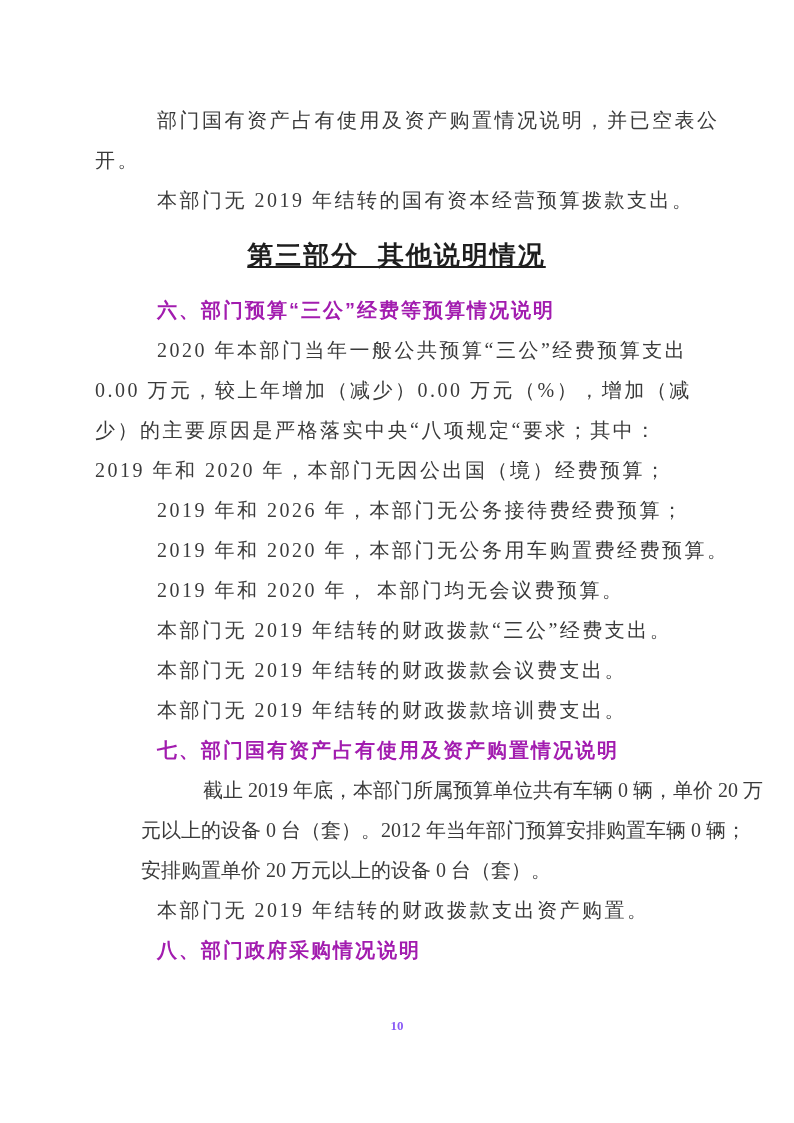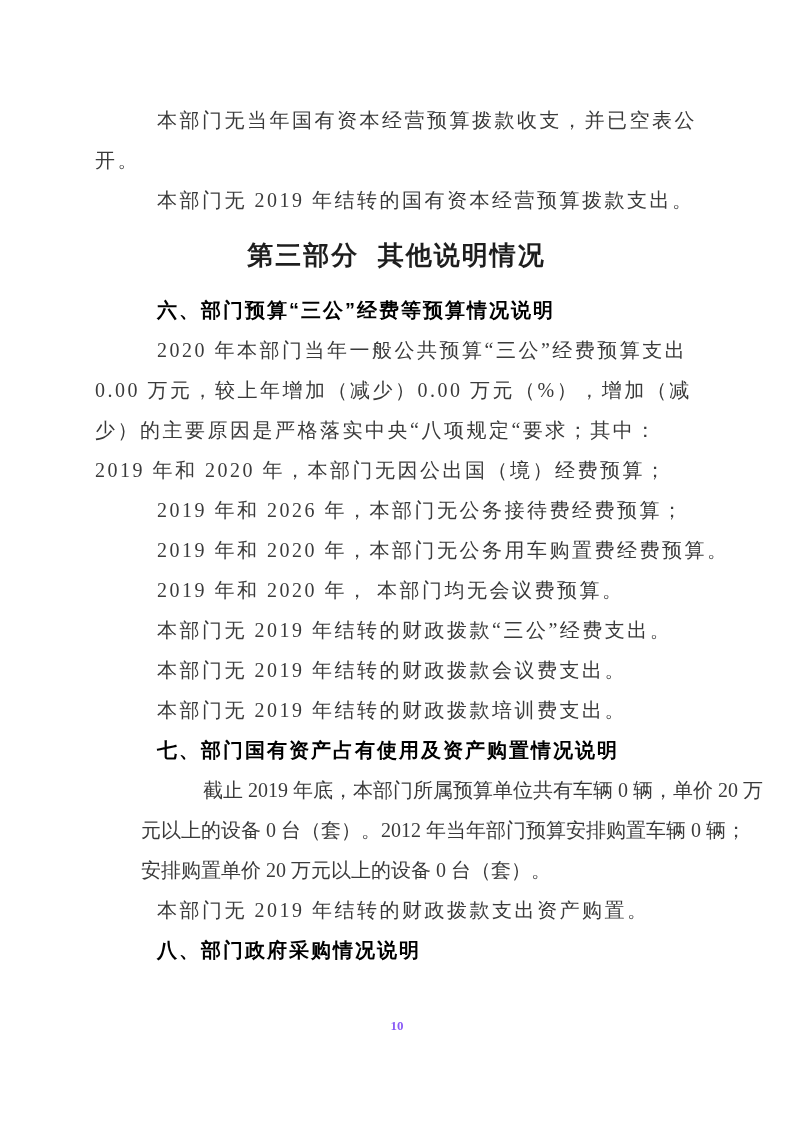--- a/index.html
+++ b/index.html
@@ -34,46 +34,47 @@
     height: 56px;
     line-height: 56px;
     text-align: center;
     font-size: 26px;
     font-weight: bold;
     letter-spacing: 2px;
     word-spacing: 10px;
     color: #1e1e1e;
     white-space: pre;
     font-family: "Liberation Serif", "DejaVu Serif", serif;
+    text-decoration: underline;
   }
   .h2 {
     font-family: "Liberation Sans", "DejaVu Sans", sans-serif;
     font-weight: bold;
-    color: #000000;
+    color: #a21caf;
     letter-spacing: 2px;
   }
   .footer {
     position: absolute;
     left: 0;
     right: 0;
     top: 1018px;
     text-align: center;
     font-size: 13px;
     font-weight: bold;
     color: #8b5cf6;
     font-family: "Liberation Serif", "DejaVu Serif", serif;
   }
 </style>
 </head>
 <body>
 
 <div class="page">
   <main class="content">
 
-    <p class="line indent">本部门无当年国有资本经营预算拨款收支，并已空表公</p>
+    <p class="line indent">部门国有资产占有使用及资产购置情况说明，并已空表公</p>
     <p class="line">开。</p>
     <p class="line indent">本部门无 2019 年结转的国有资本经营预算拨款支出。</p>
 
     <h1 class="h1">第三部分 其他说明情况</h1>
 
     <h2 class="line h2 indent">六、部门预算“三公”经费等预算情况说明</h2>
     <p class="line indent">2020 年本部门当年一般公共预算“三公”经费预算支出</p>
     <p class="line">0.00 万元，较上年增加（减少）0.00 万元（%），增加（减</p>
     <p class="line">少）的主要原因是严格落实中央“八项规定“要求；其中：</p>
     <p class="line">2019 年和 2020 年，本部门无因公出国（境）经费预算；</p>

